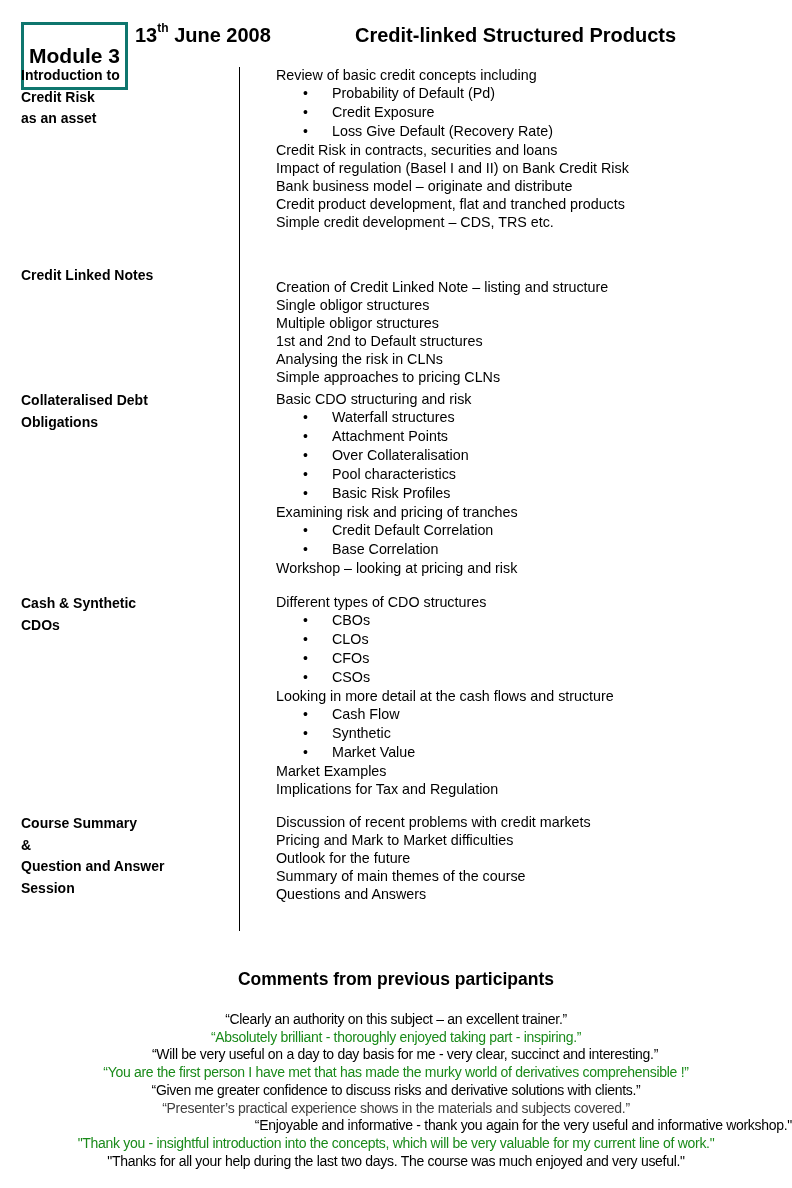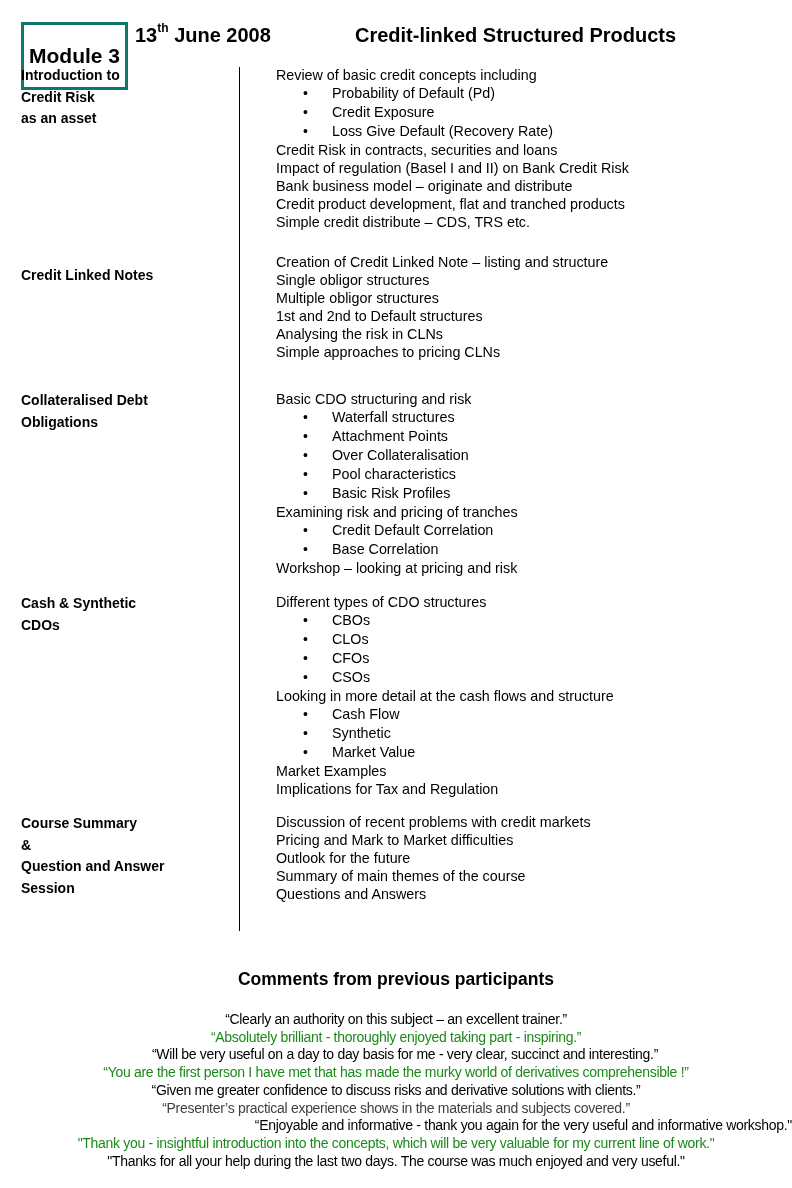--- a/index.html
+++ b/index.html
@@ -40,27 +40,27 @@
 </div>
 <ul class="section-list" style="top:66px;">
     <li class="">Review of basic credit concepts including</li>
     <li class="bullet">Probability of Default (Pd)</li>
     <li class="bullet">Credit Exposure</li>
     <li class="bullet">Loss Give Default (Recovery Rate)</li>
     <li class="">Credit Risk in contracts, securities and loans</li>
     <li class="">Impact of regulation (Basel I and II) on Bank Credit Risk</li>
     <li class="">Bank business model – originate and distribute</li>
     <li class="">Credit product development, flat and tranched products</li>
-    <li class="">Simple credit distribute – CDS, TRS etc.</li>
+    <li class="">Simple credit development – CDS, TRS etc.</li>
   </ul>
 
 <div class="section-title" style="top:265px;">
   <div>Credit Linked Notes</div>
 </div>
-<ul class="section-list" style="top:253px;">
+<ul class="section-list" style="top:278px;">
     <li class="">Creation of Credit Linked Note – listing and structure</li>
     <li class="">Single obligor structures</li>
     <li class="">Multiple obligor structures</li>
     <li class="">1st and 2nd to Default structures</li>
     <li class="">Analysing the risk in CLNs</li>
     <li class="">Simple approaches to pricing CLNs</li>
   </ul>
 
 <div class="section-title" style="top:390px;">
   <div>Collateralised Debt</div>

